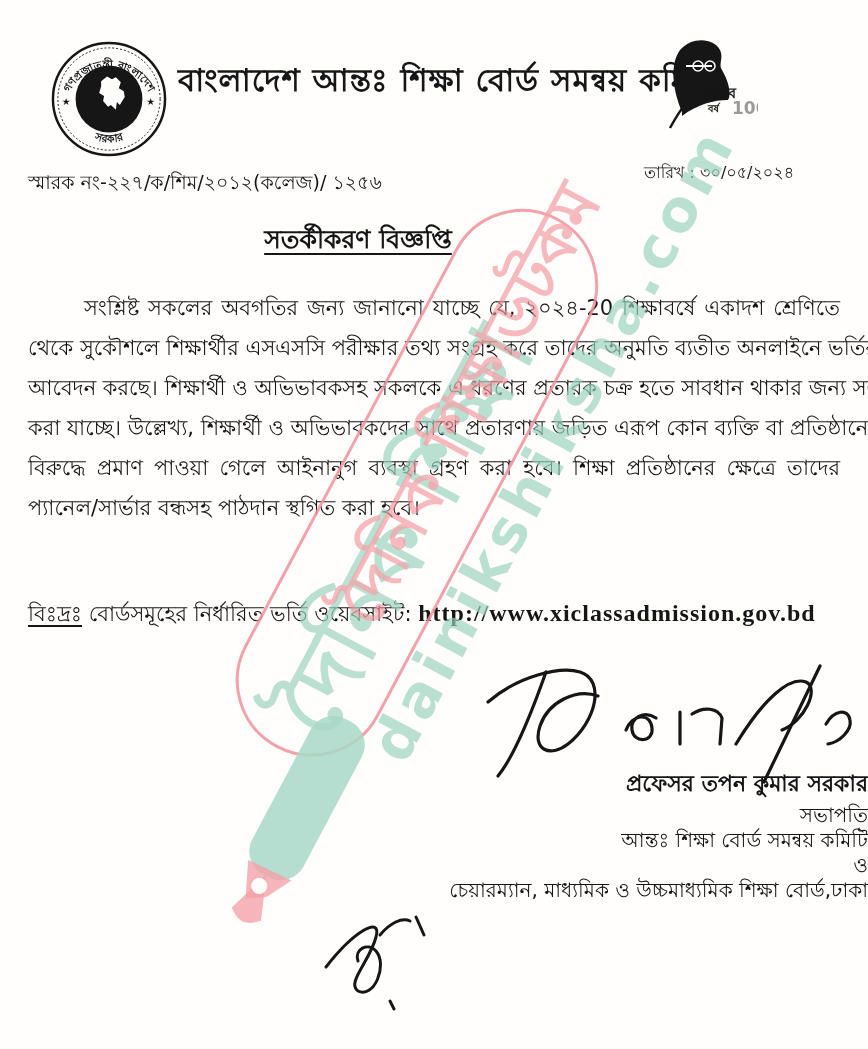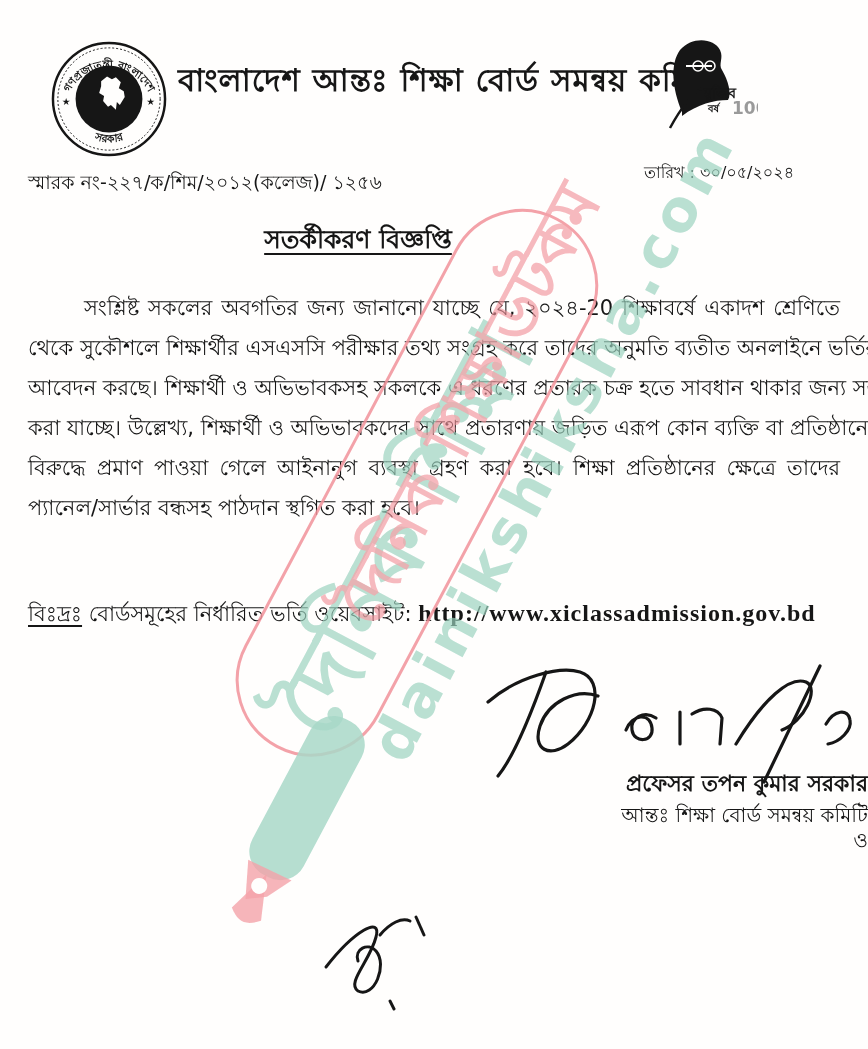--- a/index.html
+++ b/index.html
@@ -154,22 +154,24 @@
     <path d="M20,44 C50,18 92,8 112,14 C138,22 128,64 100,86 C82,100 64,92 72,68 C80,44 108,30 130,38"></path>
     <path d="M158,72 c6,-16 24,-18 26,-2 c2,14 -18,16 -20,2 c-2,-12 12,-20 24,-12"></path>
     <path d="M212,54 l0,32 M224,56 c12,-8 26,-6 30,4 l-2,26"></path>
     <path d="M268,86 C296,40 322,18 338,24 C352,30 336,64 314,72"></path>
     <path d="M352,8 L296,124"></path>
     <path d="M358,66 c8,-14 22,-16 24,-4 c2,10 -10,22 -22,24"></path>
   </svg>
 
   <div class="abs sign-block">
     <div class="sign-name">প্রফেসর তপন কুমার সরকার</div>
+    <div class="sign-line">সভাপতি</div>
     <div class="sign-line">আন্তঃ শিক্ষা বোর্ড সমন্বয় কমিটি</div>
     <div class="sign-line">ও</div>
+    <div class="sign-line">চেয়ারম্যান, মাধ্যমিক ও উচ্চমাধ্যমিক শিক্ষা বোর্ড,ঢাকা</div>
   </div>
 
   <svg class="abs scribble-svg" viewBox="0 0 135 115" fill="none" stroke="#161616" stroke-width="3" stroke-linecap="round" stroke-linejoin="round">
     <path d="M8,64 C36,28 64,12 58,34 C52,58 28,80 40,88 C56,96 70,62 58,48 C50,39 36,46 40,58"></path>
     <path d="M62,32 C72,20 84,14 92,18"></path>
     <path d="M98,14 l8,18"></path>
     <path d="M72,98 l4,8"></path>
   </svg>
 
 </div>

